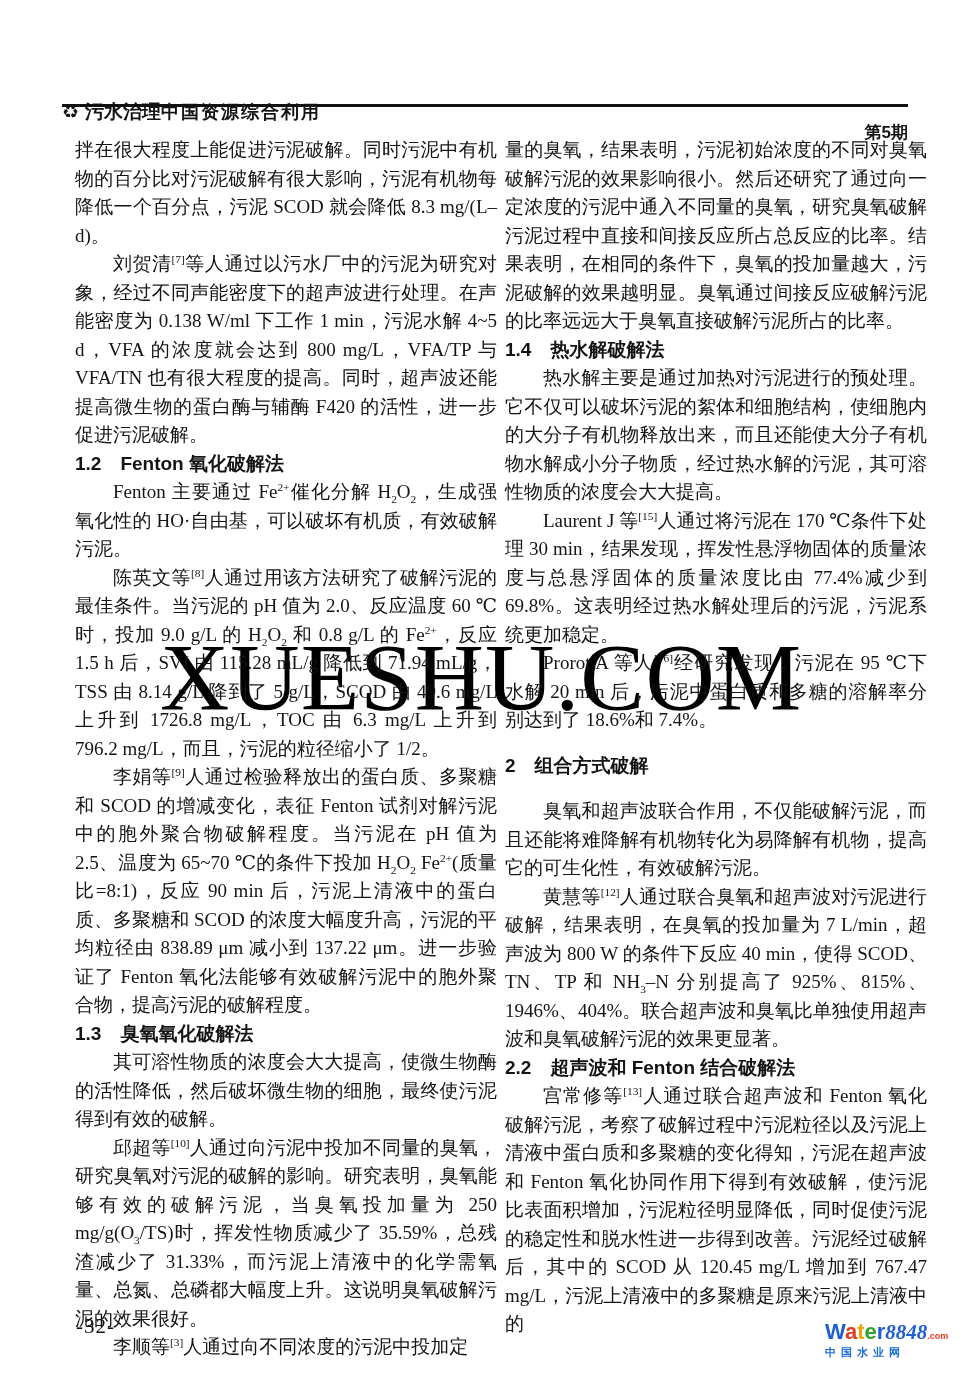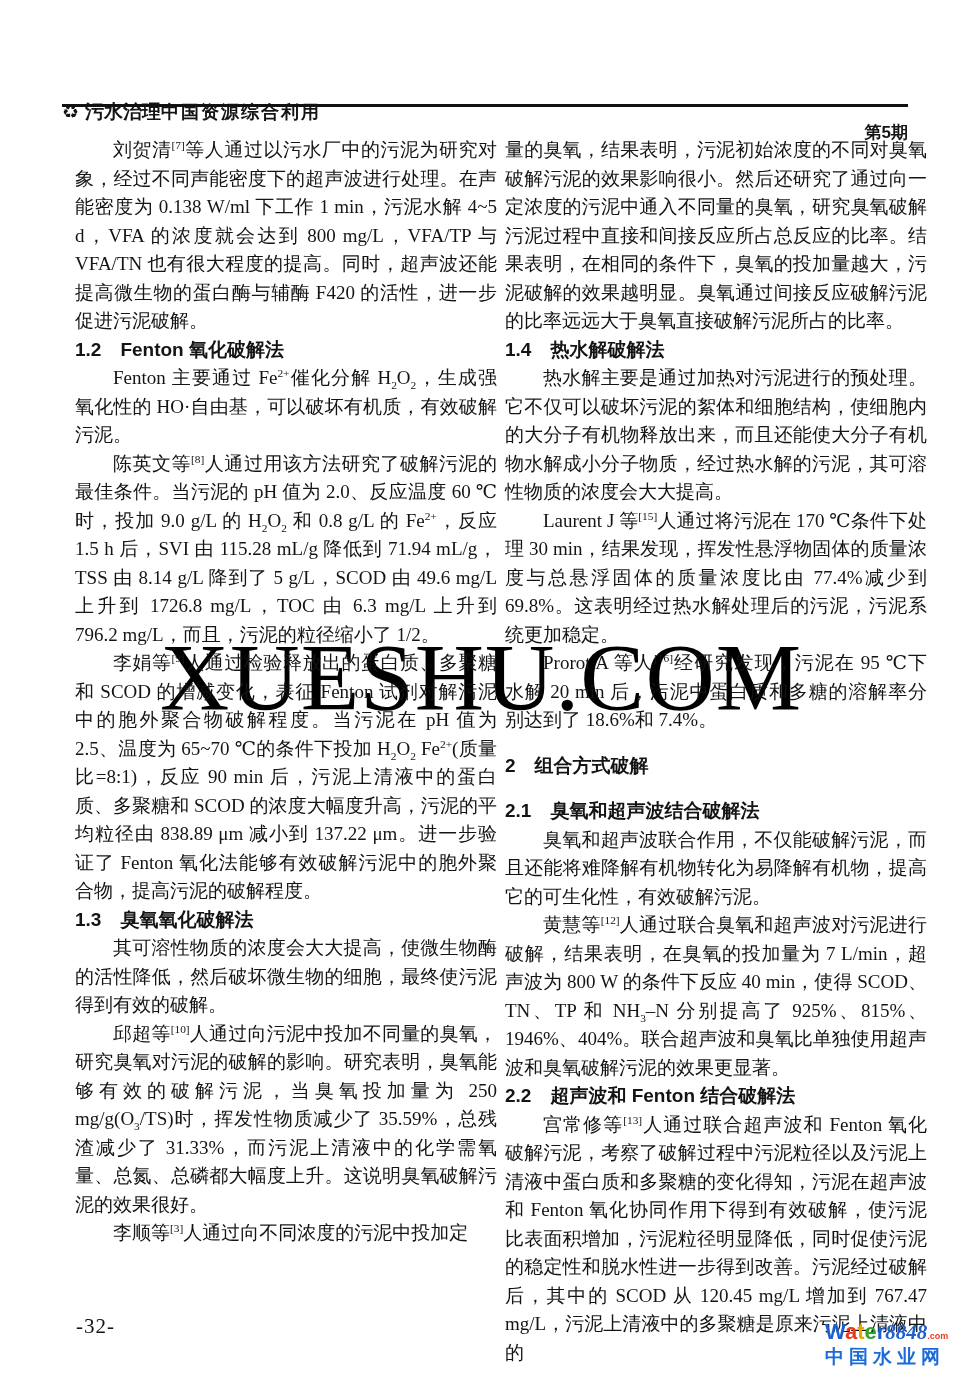--- a/index.html
+++ b/index.html
@@ -37,59 +37,59 @@
 
   
   .page-number{position:absolute;left:76px;top:1314px;z-index:1;font-size:21px;letter-spacing:1px;}
   .logo{position:absolute;left:825px;top:1321px;z-index:1;width:132px;
         font-family:"Liberation Sans","DejaVu Sans",sans-serif;line-height:1;}
   .logo-brand{white-space:nowrap;}
   .logo-brand .word{font-weight:bold;font-size:22px;letter-spacing:0;}
   .logo-brand .num{font-family:"Liberation Serif","DejaVu Serif",serif;
                    font-style:italic;font-weight:bold;font-size:21px;}
   .logo-brand .tld{font-size:9px;font-weight:bold;}
-  .logo-tagline{margin-top:4px;font-weight:bold;font-size:19px;letter-spacing:5px;white-space:nowrap;}
+  .logo-tagline{margin-top:4px;font-weight:bold;font-size:11px;letter-spacing:5px;white-space:nowrap;}
 </style>
 </head>
 <body>
 
 <div class="page">
 
   <div class="header">
     <div class="left">
       <span class="recycle">♻</span>
       <span>污水治理</span>
     </div>
     <div class="center">中国资源综合利用</div>
     <div class="right">第5期</div>
   </div>
   <div class="header-rule"></div>
 
   <div class="watermark">XUESHU.COM</div>
 
   <div class="col col-left">
+    <p class="cont">拌在很大程度上能促进污泥破解。同时污泥中有机物的百分比对污泥破解有很大影响，污泥有机物每降低一个百分点，污泥 SCOD 就会降低 8.3 mg/(L–d)。</p>
     <p class="indent">刘贺清<sup>[7]</sup>等人通过以污水厂中的污泥为研究对象，经过不同声能密度下的超声波进行处理。在声能密度为 0.138 W/ml 下工作 1 min，污泥水解 4~5 d，VFA 的浓度就会达到 800 mg/L，VFA/TP 与 VFA/TN 也有很大程度的提高。同时，超声波还能提高微生物的蛋白酶与辅酶 F420 的活性，进一步促进污泥破解。</p>
     <p class="heading">1.2　Fenton 氧化破解法</p>
     <p class="indent">Fenton 主要通过 Fe<sup>2+</sup>催化分解 H<sub>2</sub>O<sub>2</sub>，生成强氧化性的 HO·自由基，可以破坏有机质，有效破解污泥。</p>
     <p class="indent">陈英文等<sup>[8]</sup>人通过用该方法研究了破解污泥的最佳条件。当污泥的 pH 值为 2.0、反应温度 60 ℃时，投加 9.0 g/L 的 H<sub>2</sub>O<sub>2</sub> 和 0.8 g/L 的 Fe<sup>2+</sup>，反应 1.5 h 后，SVI 由 115.28 mL/g 降低到 71.94 mL/g，TSS 由 8.14 g/L 降到了 5 g/L，SCOD 由 49.6 mg/L 上升到 1726.8 mg/L，TOC 由 6.3 mg/L 上升到 796.2 mg/L，而且，污泥的粒径缩小了 1/2。</p>
     <p class="indent">李娟等<sup>[9]</sup>人通过检验释放出的蛋白质、多聚糖和 SCOD 的增减变化，表征 Fenton 试剂对解污泥中的胞外聚合物破解程度。当污泥在 pH 值为 2.5、温度为 65~70 ℃的条件下投加 H<sub>2</sub>O<sub>2</sub> Fe<sup>2+</sup>(质量比=8:1)，反应 90 min 后，污泥上清液中的蛋白质、多聚糖和 SCOD 的浓度大幅度升高，污泥的平均粒径由 838.89 μm 减小到 137.22 μm。进一步验证了 Fenton 氧化法能够有效破解污泥中的胞外聚合物，提高污泥的破解程度。</p>
     <p class="heading">1.3　臭氧氧化破解法</p>
     <p class="indent">其可溶性物质的浓度会大大提高，使微生物酶的活性降低，然后破坏微生物的细胞，最终使污泥得到有效的破解。</p>
     <p class="indent">邱超等<sup>[10]</sup>人通过向污泥中投加不同量的臭氧，研究臭氧对污泥的破解的影响。研究表明，臭氧能够有效的破解污泥，当臭氧投加量为 250 mg/g(O<sub>3</sub>/TS)时，挥发性物质减少了 35.59%，总残渣减少了 31.33%，而污泥上清液中的化学需氧量、总氮、总磷都大幅度上升。这说明臭氧破解污泥的效果很好。</p>
     <p class="indent">李顺等<sup>[3]</sup>人通过向不同浓度的污泥中投加定</p>
   </div>
 
   <div class="col col-right">
     <p class="cont">量的臭氧，结果表明，污泥初始浓度的不同对臭氧破解污泥的效果影响很小。然后还研究了通过向一定浓度的污泥中通入不同量的臭氧，研究臭氧破解污泥过程中直接和间接反应所占总反应的比率。结果表明，在相同的条件下，臭氧的投加量越大，污泥破解的效果越明显。臭氧通过间接反应破解污泥的比率远远大于臭氧直接破解污泥所占的比率。</p>
     <p class="heading">1.4　热水解破解法</p>
     <p class="indent">热水解主要是通过加热对污泥进行的预处理。它不仅可以破坏污泥的絮体和细胞结构，使细胞内的大分子有机物释放出来，而且还能使大分子有机物水解成小分子物质，经过热水解的污泥，其可溶性物质的浓度会大大提高。</p>
     <p class="indent">Laurent J 等<sup>[15]</sup>人通过将污泥在 170 ℃条件下处理 30 min，结果发现，挥发性悬浮物固体的质量浓度与总悬浮固体的质量浓度比由 77.4%减少到 69.8%。这表明经过热水解处理后的污泥，污泥系统更加稳定。</p>
     <p class="indent">Prorot A 等人<sup>[16]</sup>经研究发现，污泥在 95 ℃下水解 20 min 后，污泥中蛋白质和多糖的溶解率分别达到了 18.6%和 7.4%。</p>
     <p class="chapter">2　组合方式破解</p>
-    <p class="heading">2.1　臭氧和超声波结合破解法</p>
     <p class="indent">臭氧和超声波联合作用，不仅能破解污泥，而且还能将难降解有机物转化为易降解有机物，提高它的可生化性，有效破解污泥。</p>
     <p class="indent">黄慧等<sup>[12]</sup>人通过联合臭氧和超声波对污泥进行破解，结果表明，在臭氧的投加量为 7 L/min，超声波为 800 W 的条件下反应 40 min，使得 SCOD、TN、TP 和 NH<sub>3</sub>–N 分别提高了 925%、815%、1946%、404%。联合超声波和臭氧比单独使用超声波和臭氧破解污泥的效果更显著。</p>
     <p class="heading">2.2　超声波和 Fenton 结合破解法</p>
     <p class="indent">宫常修等<sup>[13]</sup>人通过联合超声波和 Fenton 氧化破解污泥，考察了破解过程中污泥粒径以及污泥上清液中蛋白质和多聚糖的变化得知，污泥在超声波和 Fenton 氧化协同作用下得到有效破解，使污泥比表面积增加，污泥粒径明显降低，同时促使污泥的稳定性和脱水性进一步得到改善。污泥经过破解后，其中的 SCOD 从 120.45 mg/L 增加到 767.47 mg/L，污泥上清液中的多聚糖是原来污泥上清液中的</p>
   </div>
 
   <div class="page-number">-32-</div>
 
   <div class="logo">
     <div class="logo-brand">

